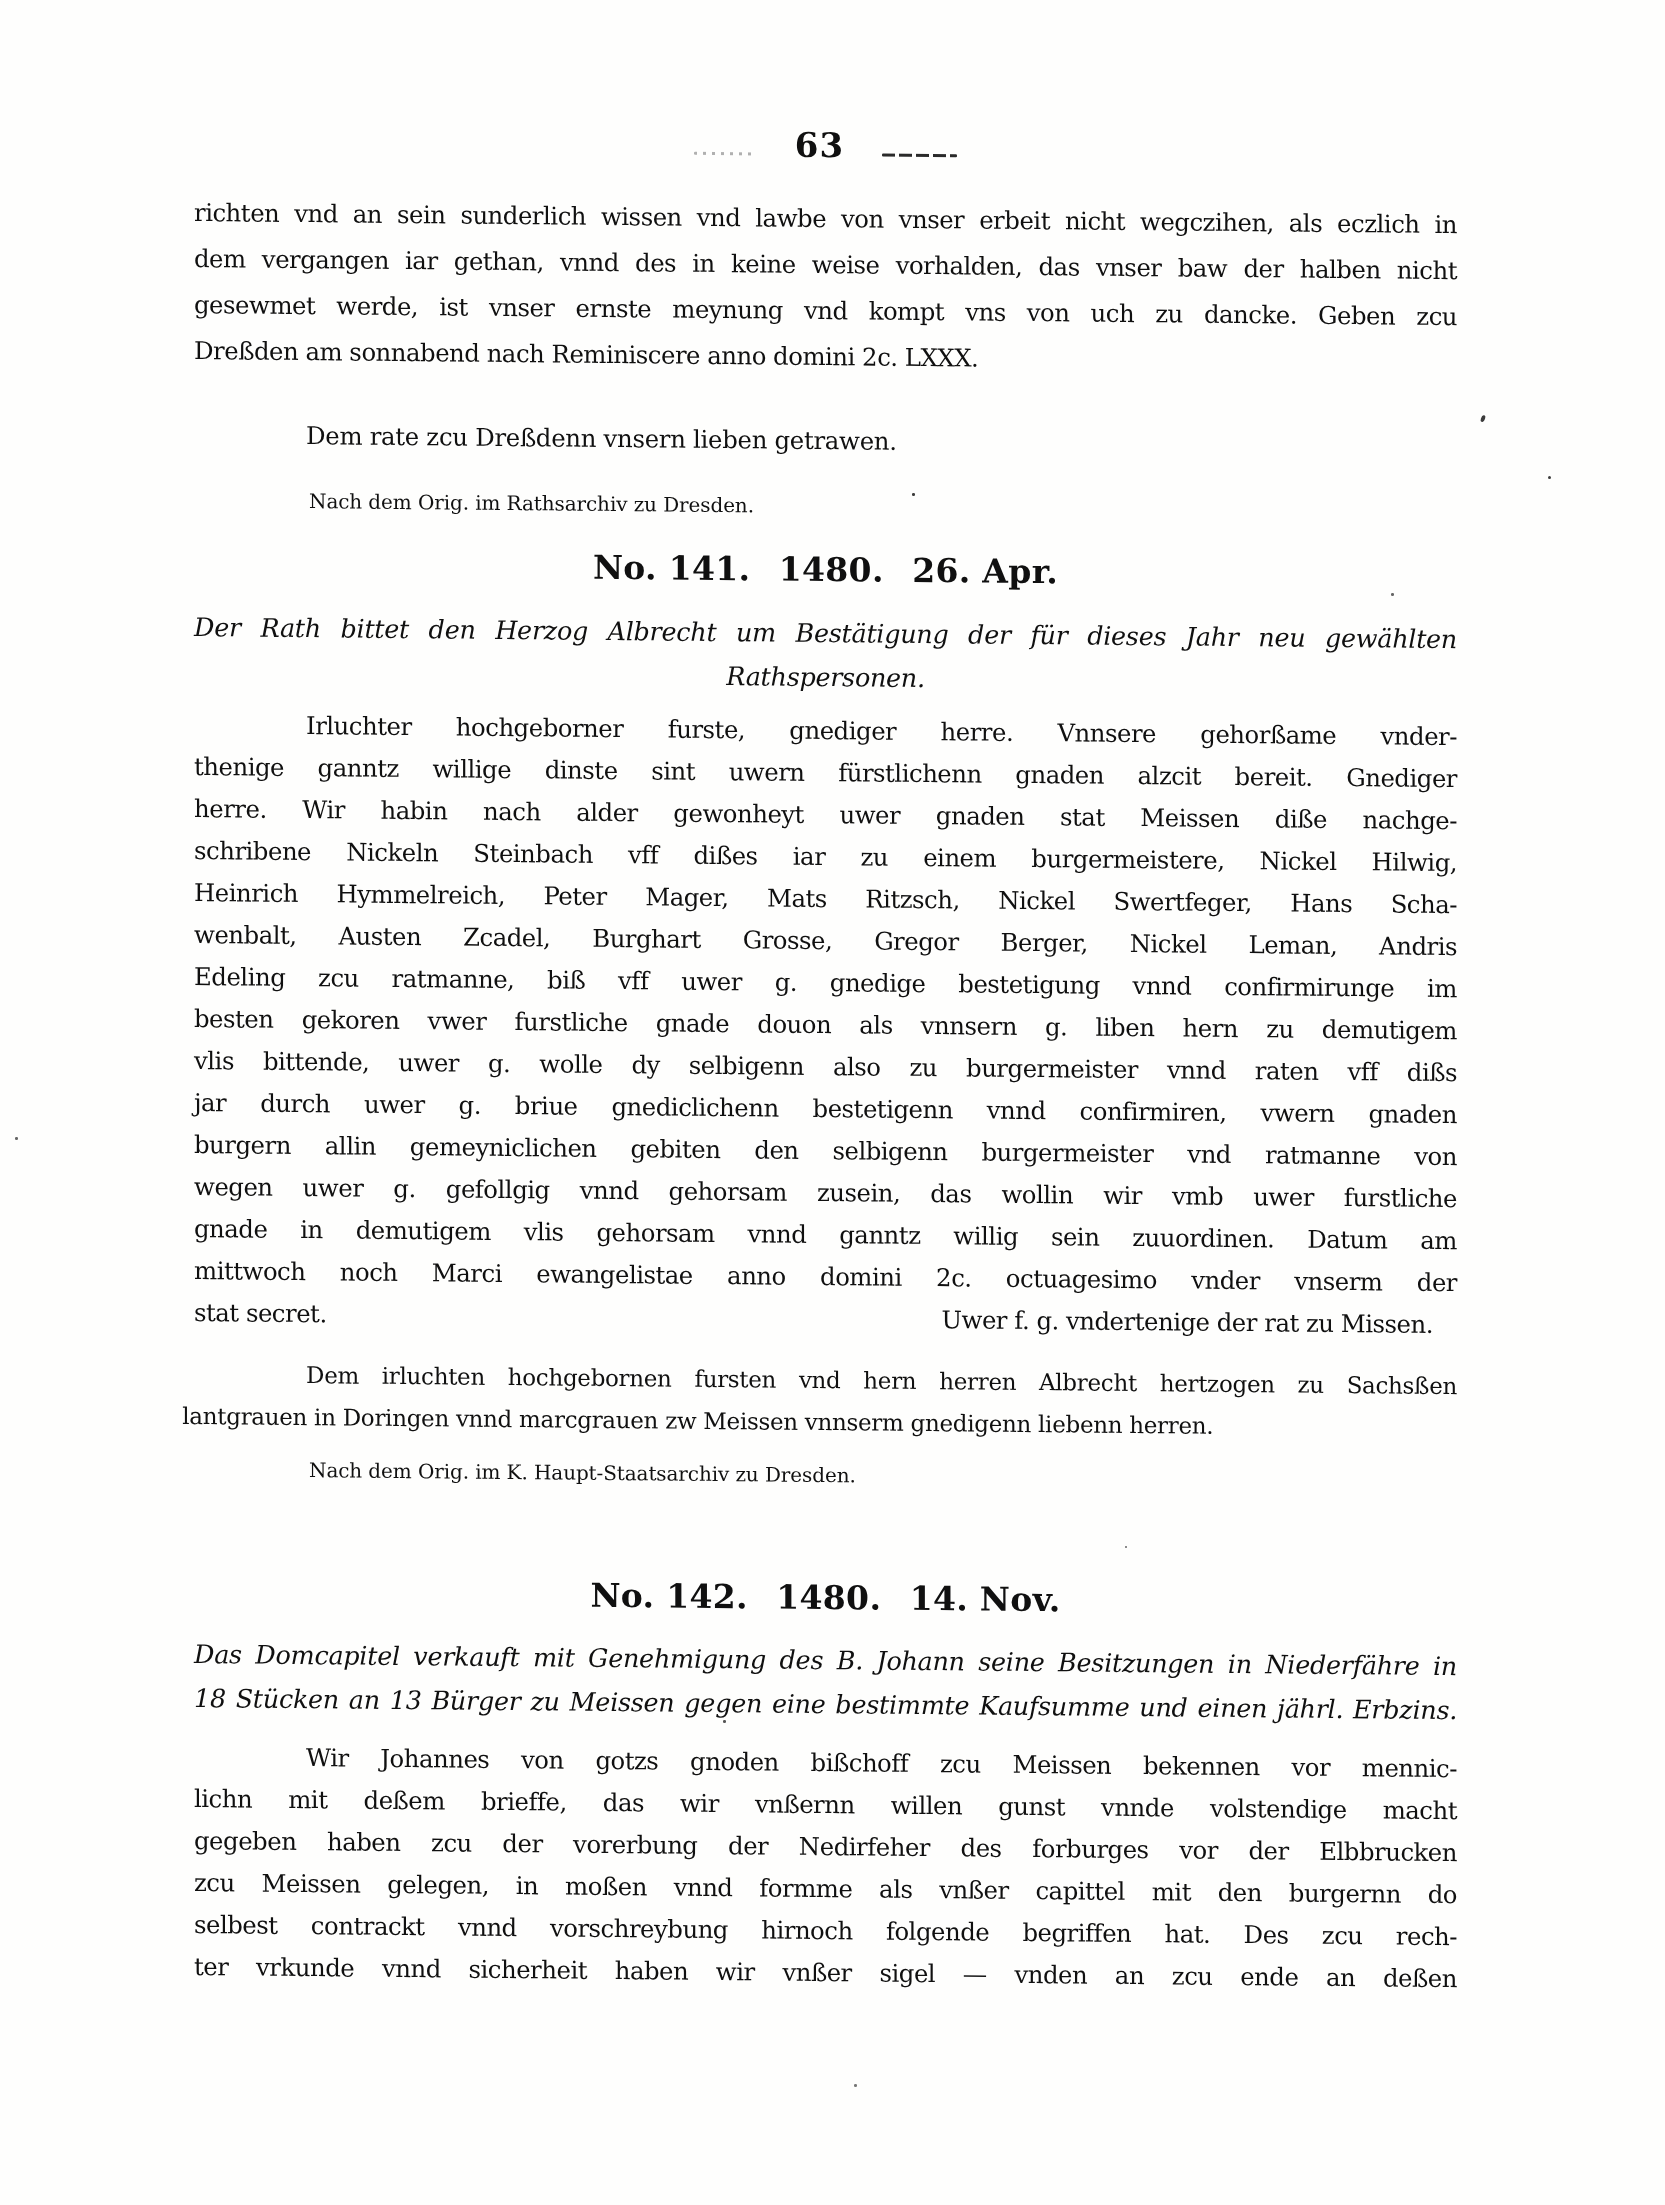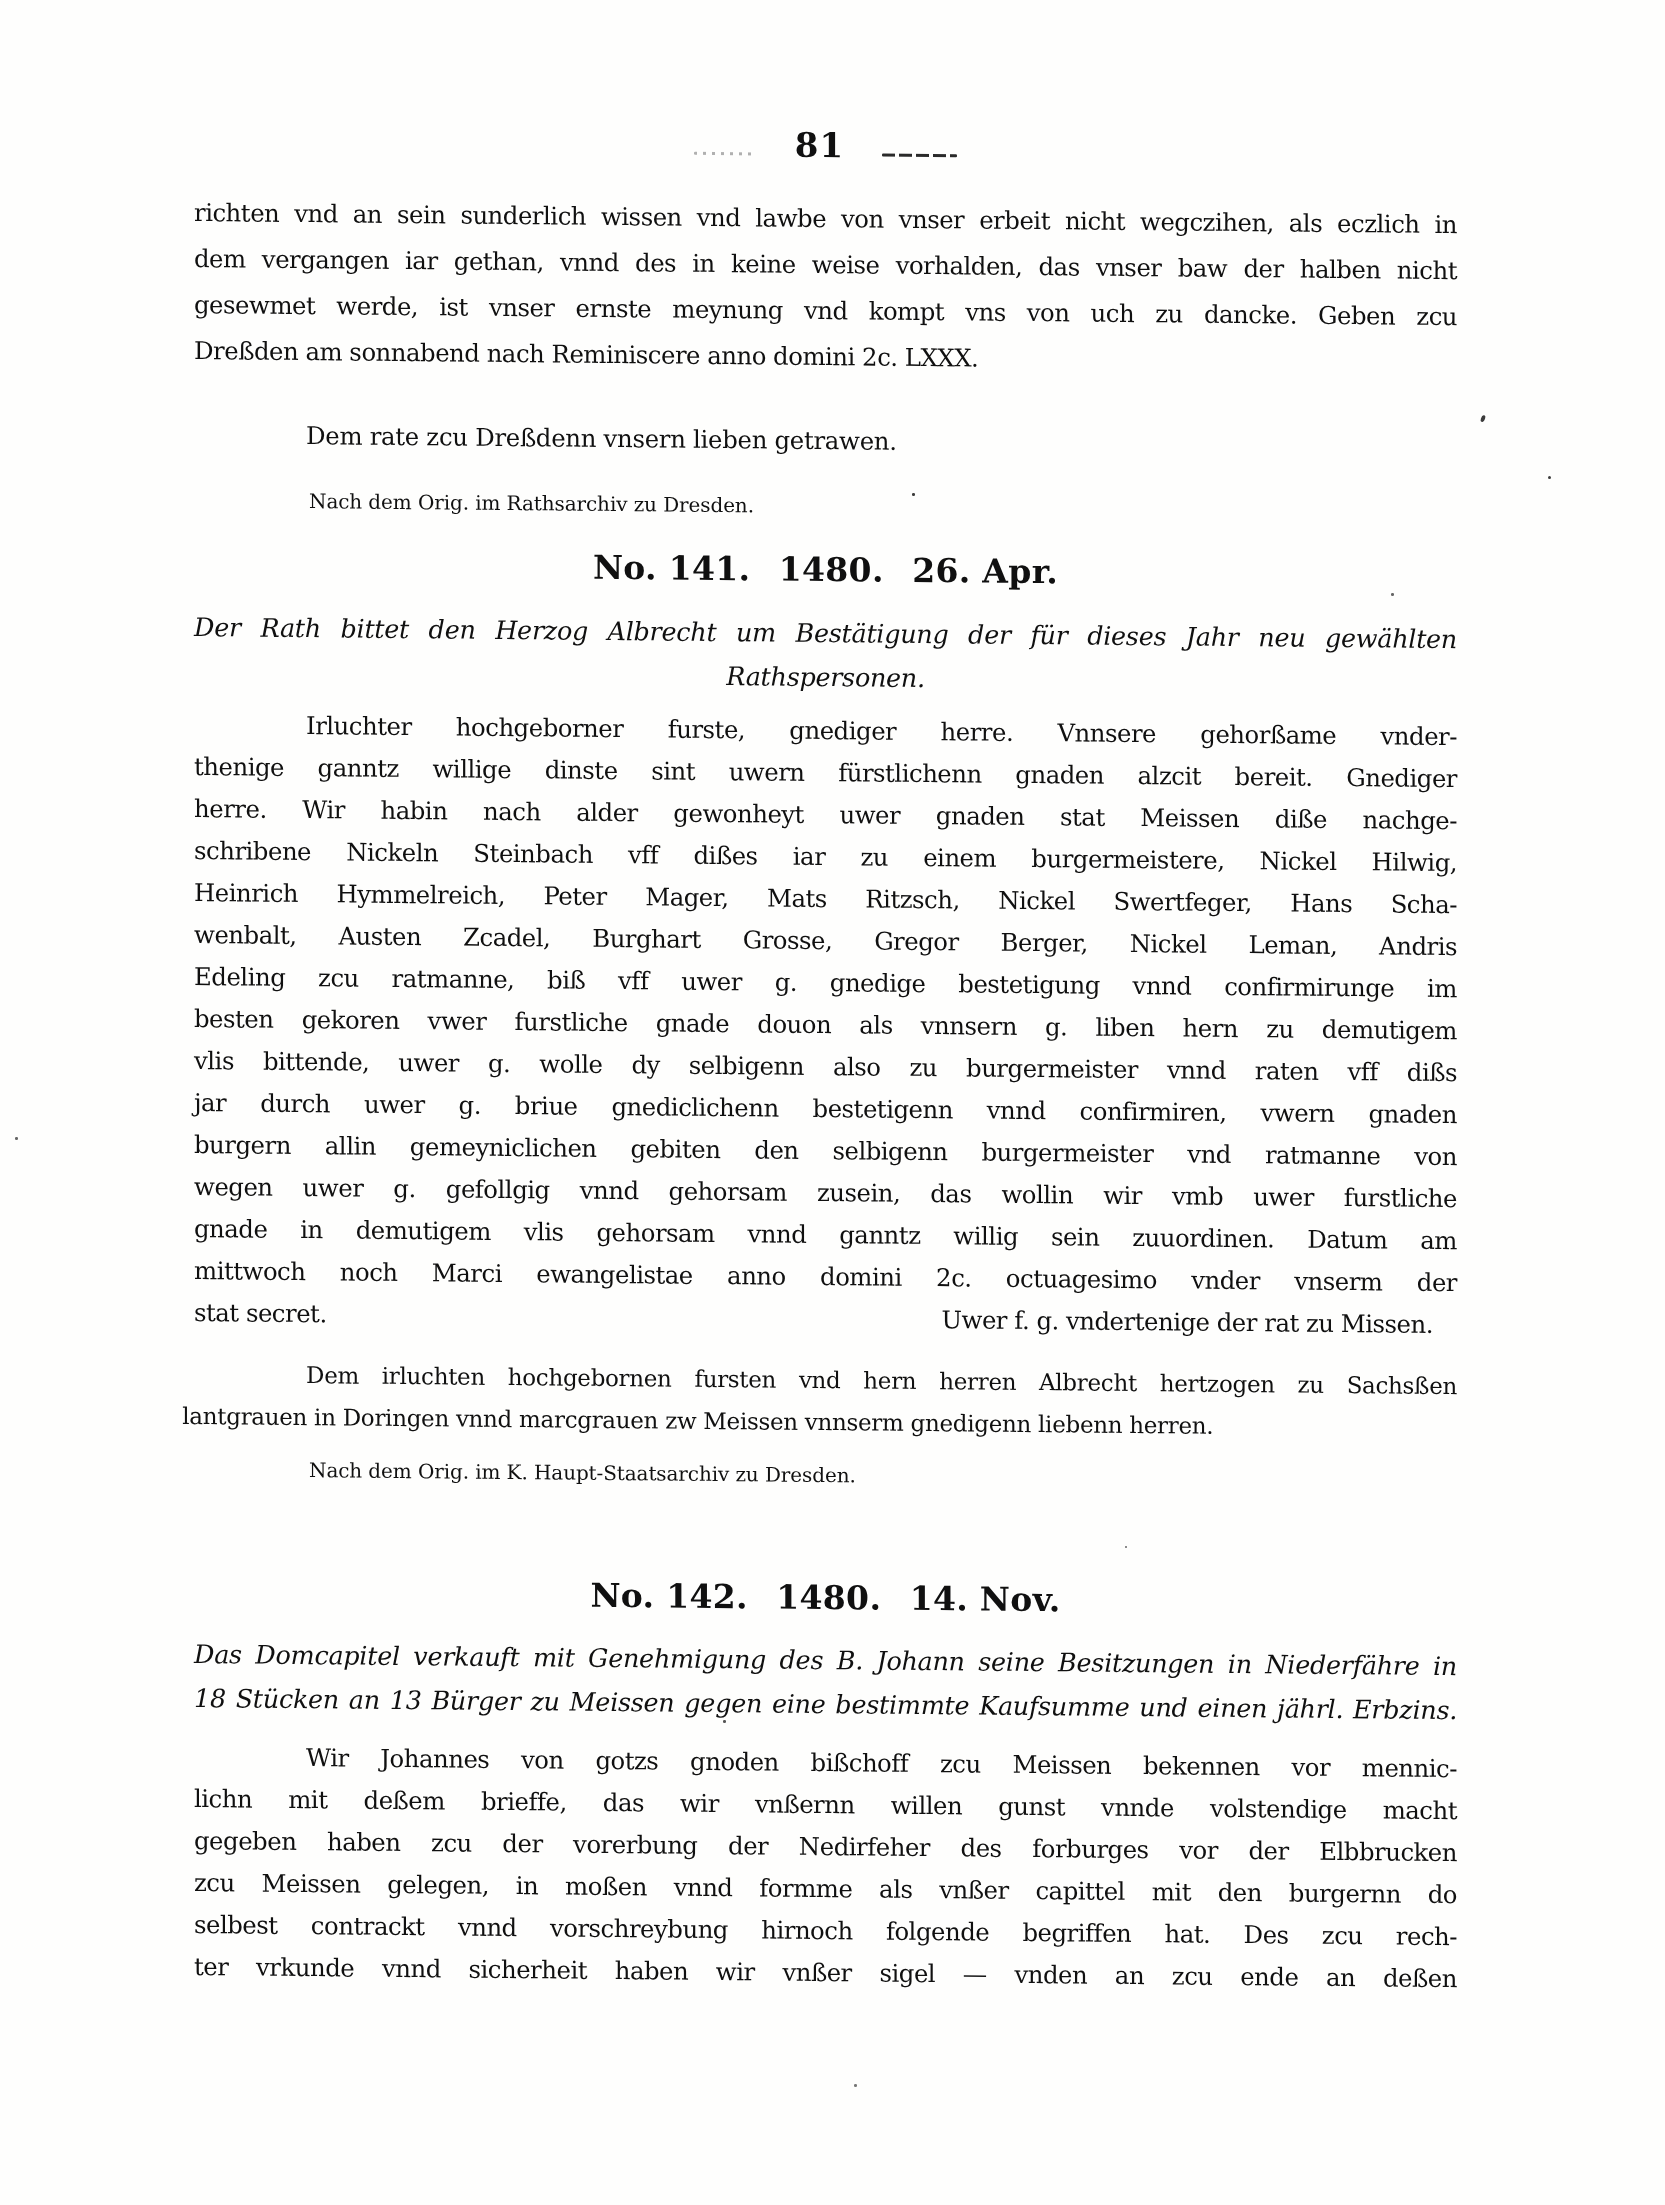--- a/index.html
+++ b/index.html
@@ -68,21 +68,21 @@
 </style>
 </head>
 <body>
 
 <div class="sheet">
 
   <div class="text-col">
 
     <div class="block pageno-row" style="top:118px;">
       <span class="mark mark-left"></span>
-      <span>81</span>
+      <span>63</span>
       <span class="mark mark-right"></span>
     </div>
 
     <div class="block par1 last-natural" style="top:190px;">
         <div class="tline">richten vnd an sein sunderlich wissen vnd lawbe von vnser erbeit nicht wegczihen, als eczlich in</div>
         <div class="tline">dem vergangen iar gethan, vnnd des in keine weise vorhalden, das vnser baw der halben nicht</div>
         <div class="tline">gesewmet werde, ist vnser ernste meynung vnd kompt vns von uch zu dancke. Geben zcu</div>
         <div class="tline">Dreßden am sonnabend nach Reminiscere anno domini 2c. LXXX.</div>
       </div>
 

